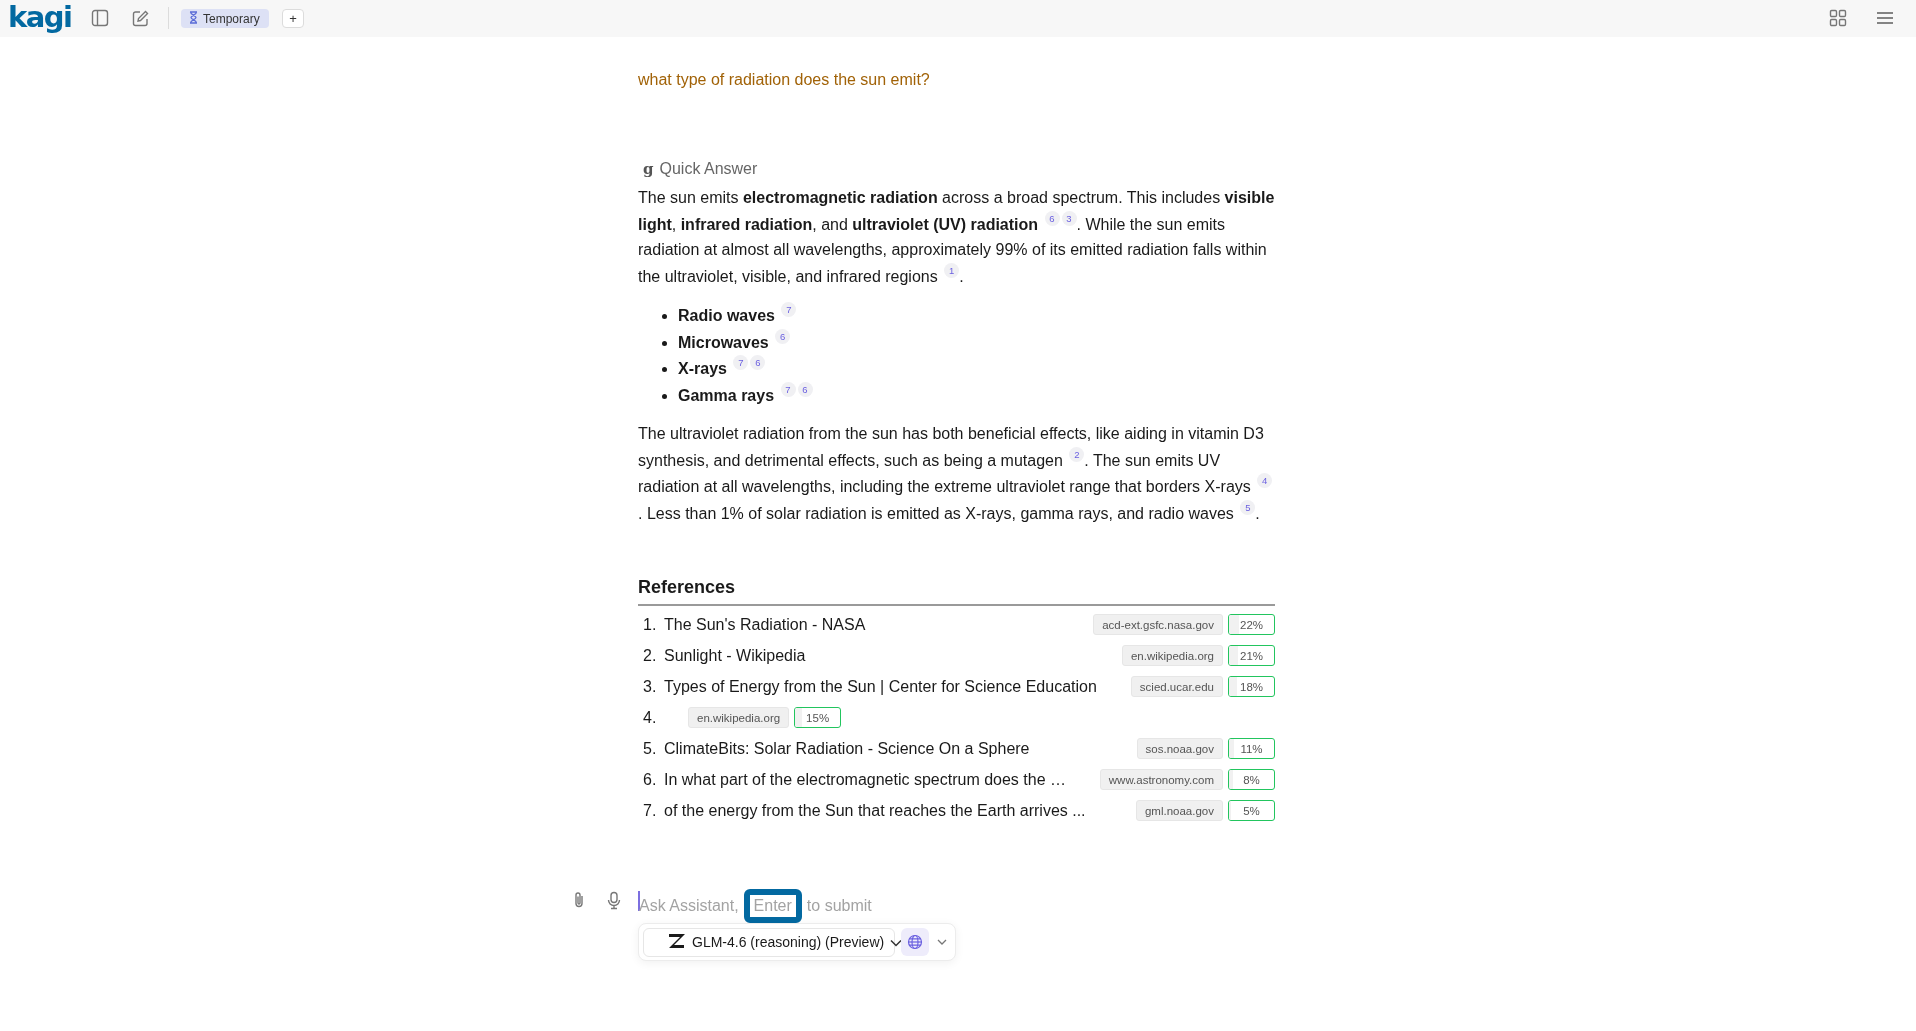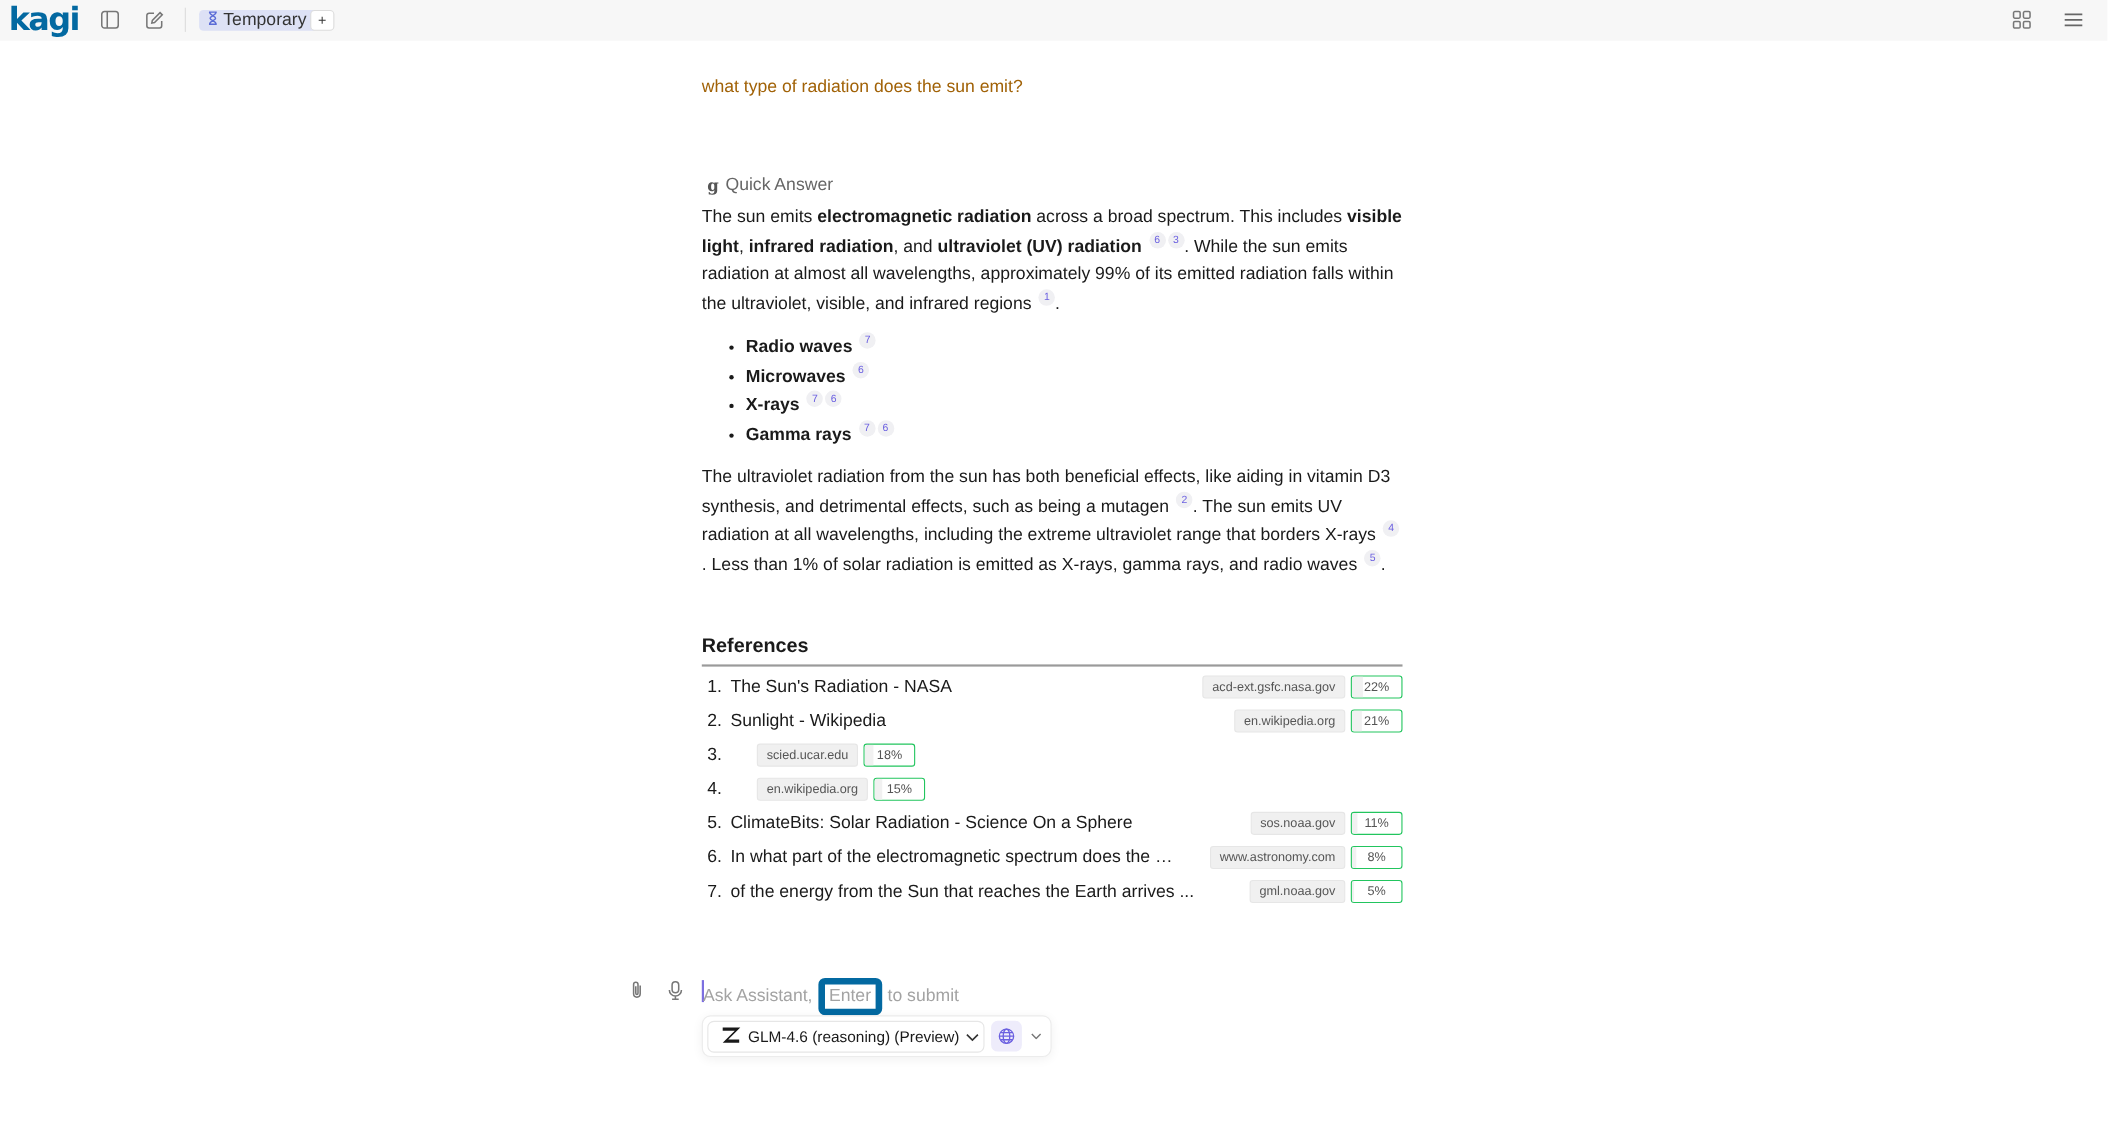--- a/index.html
+++ b/index.html
@@ -4,21 +4,21 @@
 <style>
   * { box-sizing: border-box; margin: 0; padding: 0; }
   html, body { width: 1916px; height: 1031px; background: #ffffff; overflow: hidden; }
   body { font-family: "Liberation Sans", sans-serif; color: #1a1a1a; position: relative; }
 
   
   .header { position: absolute; top: 0; left: 0; width: 1916px; height: 37px; background: #f7f7f7; display: flex; align-items: center; }
   .logo { position: absolute; left: 8px; top: 2px; font-family: "DejaVu Sans", sans-serif; font-weight: bold; font-size: 29px; letter-spacing: -1.5px; color: #0369a1; line-height: 30px; }
   .hdr-icon { position: absolute; top: 8px; width: 20px; height: 20px; display: flex; align-items: center; justify-content: center; cursor: pointer; }
   .hdr-divider { position: absolute; left: 168px; top: 7px; width: 1px; height: 22px; background: #dcdcdc; }
-  .temp-chip { position: absolute; left: 181px; top: 9px; height: 19px; padding: 0 9px 0 8px; background: #dde1f5; border-radius: 4px; display: flex; align-items: center; gap: 5px; font-size: 16px; color: #333; cursor: pointer; }
+  .temp-chip { position: absolute; left: 181px; top: 9px; height: 19px; padding: 0 9px 0 8px; background: #dde1f5; border-radius: 4px; display: flex; align-items: center; gap: 5px; font-size: 12px; color: #333; cursor: pointer; }
   .plus-btn { position: absolute; left: 282px; top: 9px; width: 22px; height: 19px; border: 1px solid #dcdcdc; border-radius: 4px; background: #fff; font-size: 13px; color: #333; display: flex; align-items: center; justify-content: center; cursor: pointer; }
 
   
   .content { position: absolute; left: 638px; top: 0; width: 637px; }
   .user-q { position: absolute; top: 71px; left: 0; font-size: 16px; color: #a16207; white-space: nowrap; }
   .qa-label { position: absolute; top: 160px; left: 5px; font-size: 16px; color: #666; display: flex; align-items: center; gap: 6px; }
   .qa-label .g { font-family: "DejaVu Serif", serif; font-weight: bold; font-size: 15px; color: #555; }
 
   .answer { position: absolute; top: 185px; left: 0; width: 637px; font-size: 16px; line-height: 25.5px; color: #1a1a1a; }
   .answer p { margin-bottom: 13px; }
@@ -39,21 +39,21 @@
   .ref-pct span { position: relative; }
 
   
   .input-area { position: absolute; top: 887px; left: 566px; width: 800px; }
   .in-icon { position: absolute; top: 3px; width: 20px; height: 20px; display: flex; align-items: center; justify-content: center; cursor: pointer; }
   .caret { position: absolute; left: 72px; top: 4px; width: 2px; height: 20px; background: #7c6fe0; }
   .placeholder { position: absolute; left: 73px; top: 2px; font-size: 16px; color: #a3a3a3; display: flex; align-items: center; gap: 5px; white-space: nowrap; }
   .kbd { border: 6px solid #0369a1; border-radius: 6px; padding: 2px 4px; color: #a3a3a3; }
 
   .model-bar { position: absolute; top: 923px; left: 638px; width: 318px; height: 38px; background: #fff; border: 1px solid #ececec; border-radius: 8px; box-shadow: 0 2px 10px rgba(0,0,0,0.06); display: flex; align-items: center; padding: 4px; gap: 6px; }
-  .model-select { height: 29px; width: 252px; border: 1px solid #e6e6e6; border-radius: 6px; display: flex; align-items: center; padding: 0 12px; gap: 6px; font-size: 14px; color: #1a1a1a; cursor: pointer; }
+  .model-select { height: 29px; width: 252px; border: 1px solid #e6e6e6; border-radius: 6px; display: flex; align-items: center; padding: 0 24px; gap: 6px; font-size: 14px; color: #1a1a1a; cursor: pointer; }
   .model-select .name { flex: 1; white-space: nowrap; }
   .globe-btn { width: 28px; height: 28px; border-radius: 6px; background: #eeecfb; display: flex; align-items: center; justify-content: center; cursor: pointer; }
   .globe-chev { width: 14px; height: 14px; display: flex; align-items: center; justify-content: center; cursor: pointer; }
 </style>
 </head>
 <body>
 
 <div class="header">
   <div class="logo">kagi</div>
 
@@ -137,20 +137,21 @@
       <span class="ref-num">2.</span>
       <span class="ref-title">Sunlight - Wikipedia</span>
       <span class="ref-domain">en.wikipedia.org</span>
       <span class="ref-pct">
           <i class="bar" style="width:21%"></i>
           <span>21%</span>
         </span>
     </div>
     <div class="ref-row">
       <span class="ref-num">3.</span>
+      <span class="ref-title">Types of Energy from the Sun | Center for Science Education</span>
       <span class="ref-domain">scied.ucar.edu</span>
       <span class="ref-pct">
           <i class="bar" style="width:18%"></i>
           <span>18%</span>
         </span>
     </div>
     <div class="ref-row">
       <span class="ref-num">4.</span>
       <span class="ref-domain">en.wikipedia.org</span>
       <span class="ref-pct">

